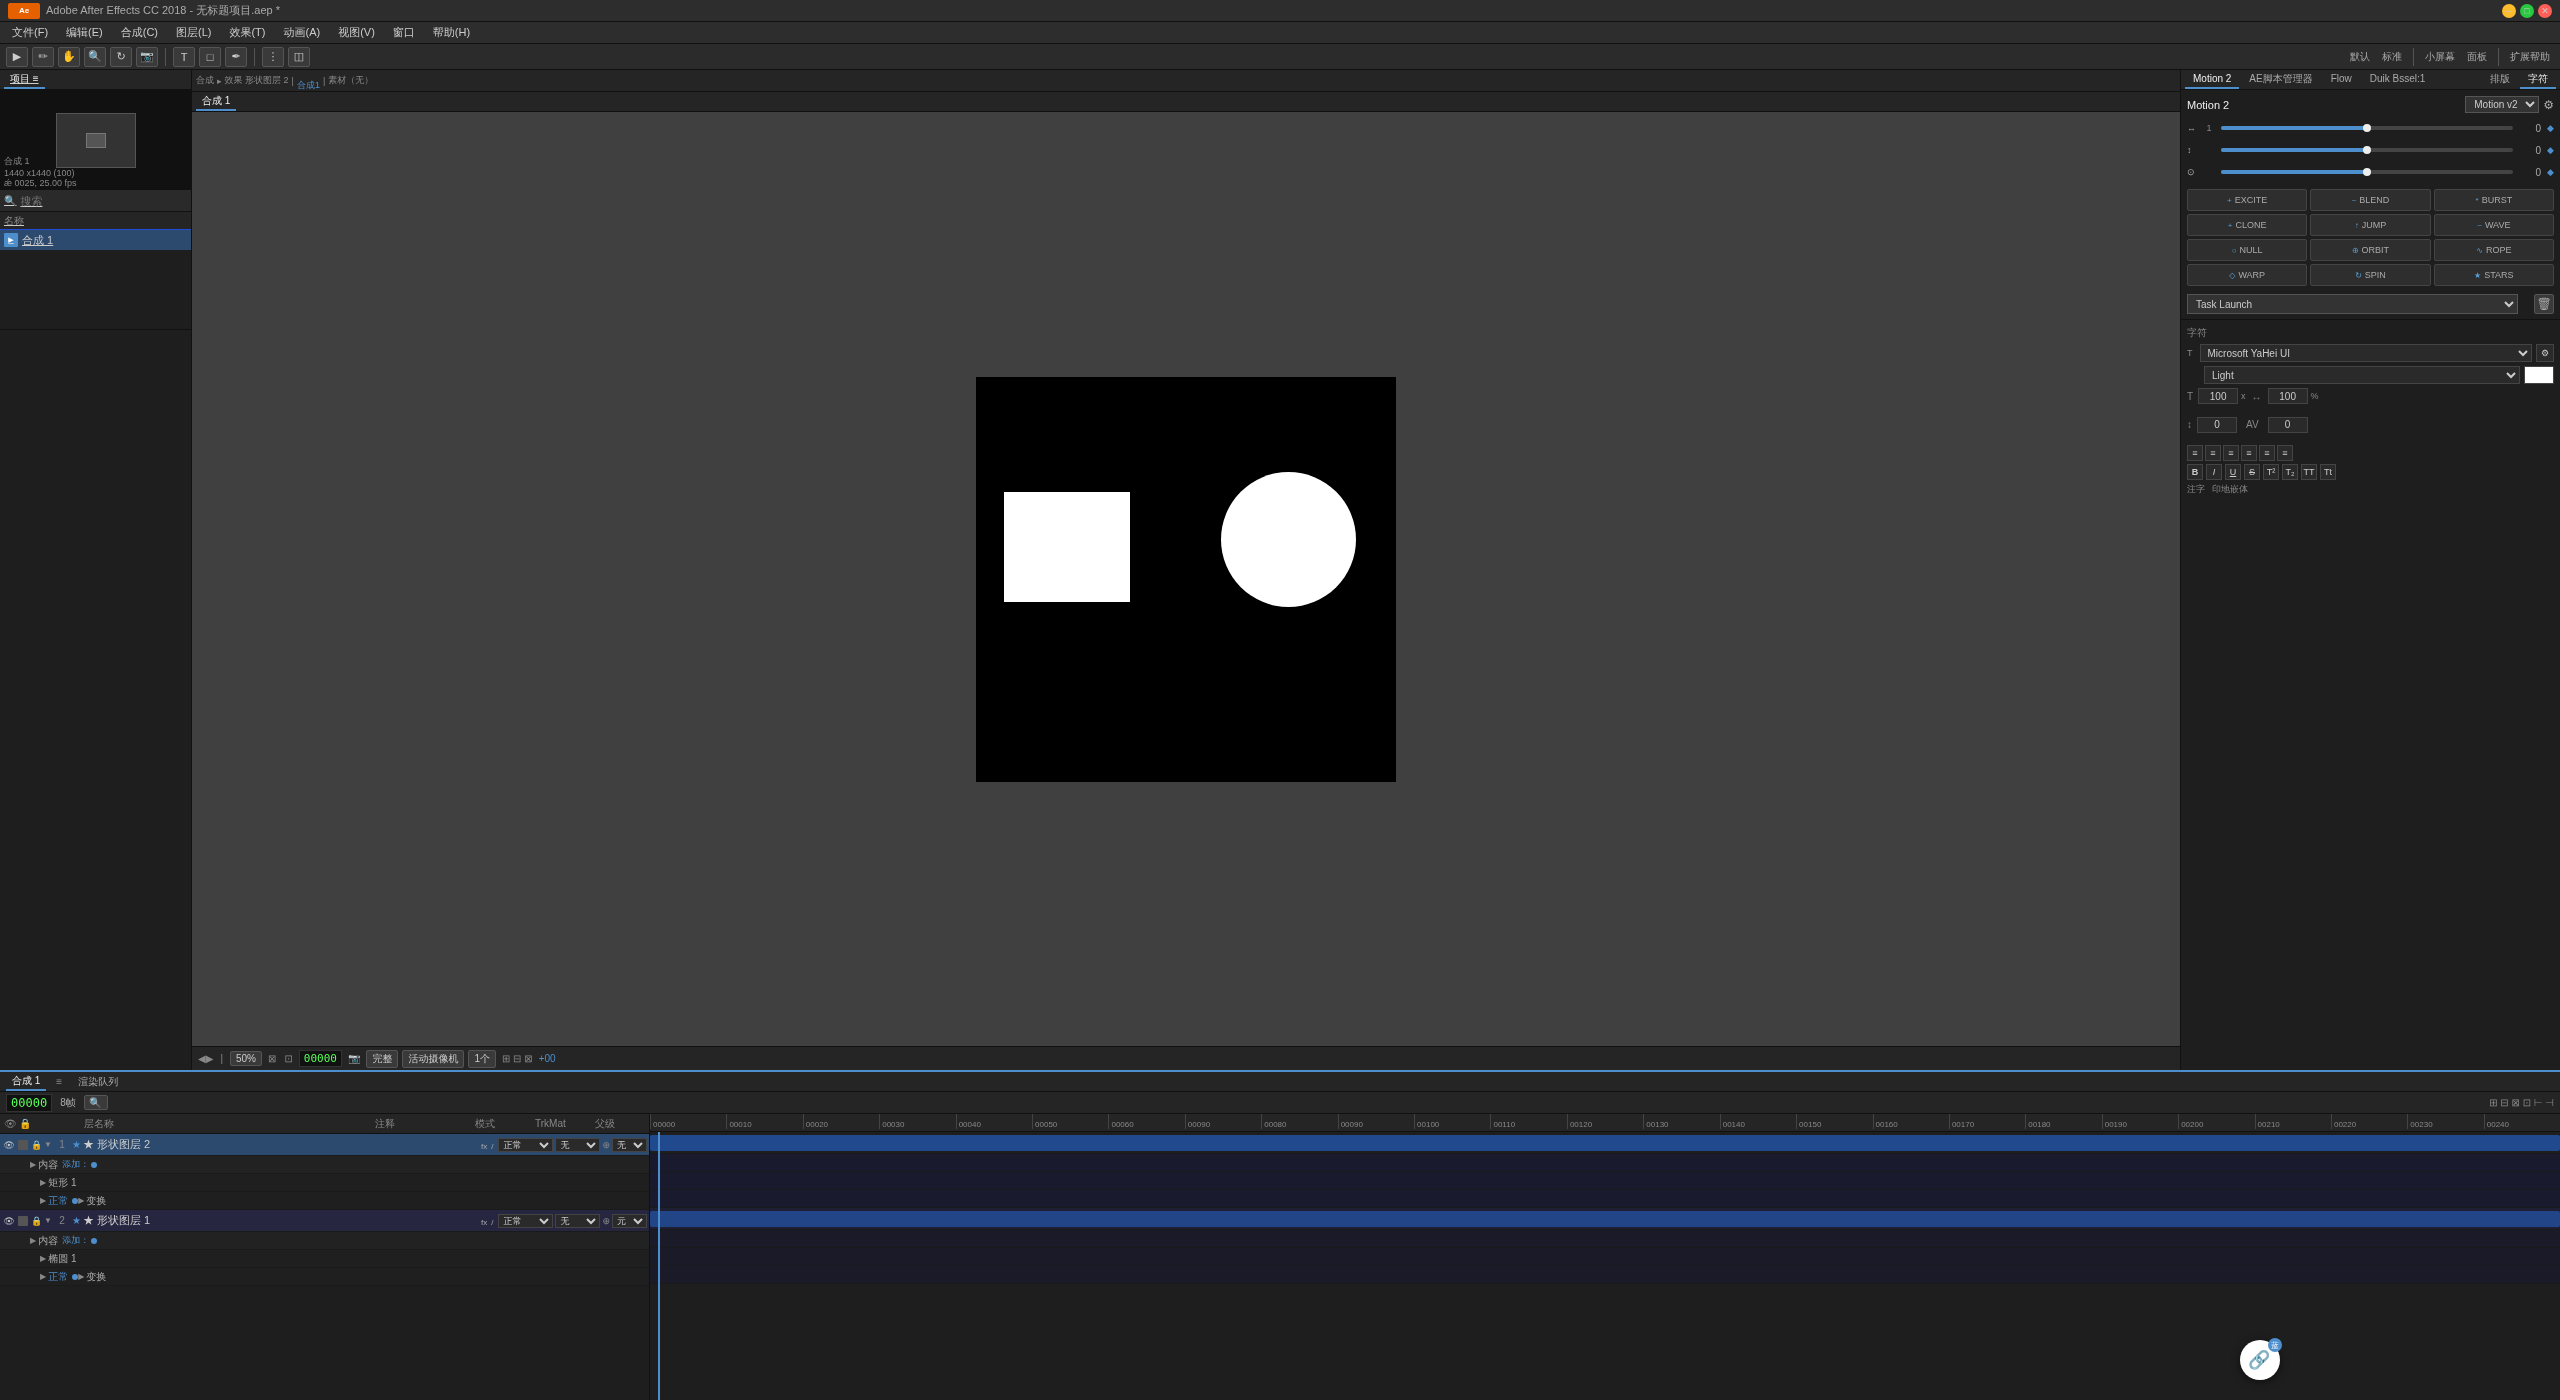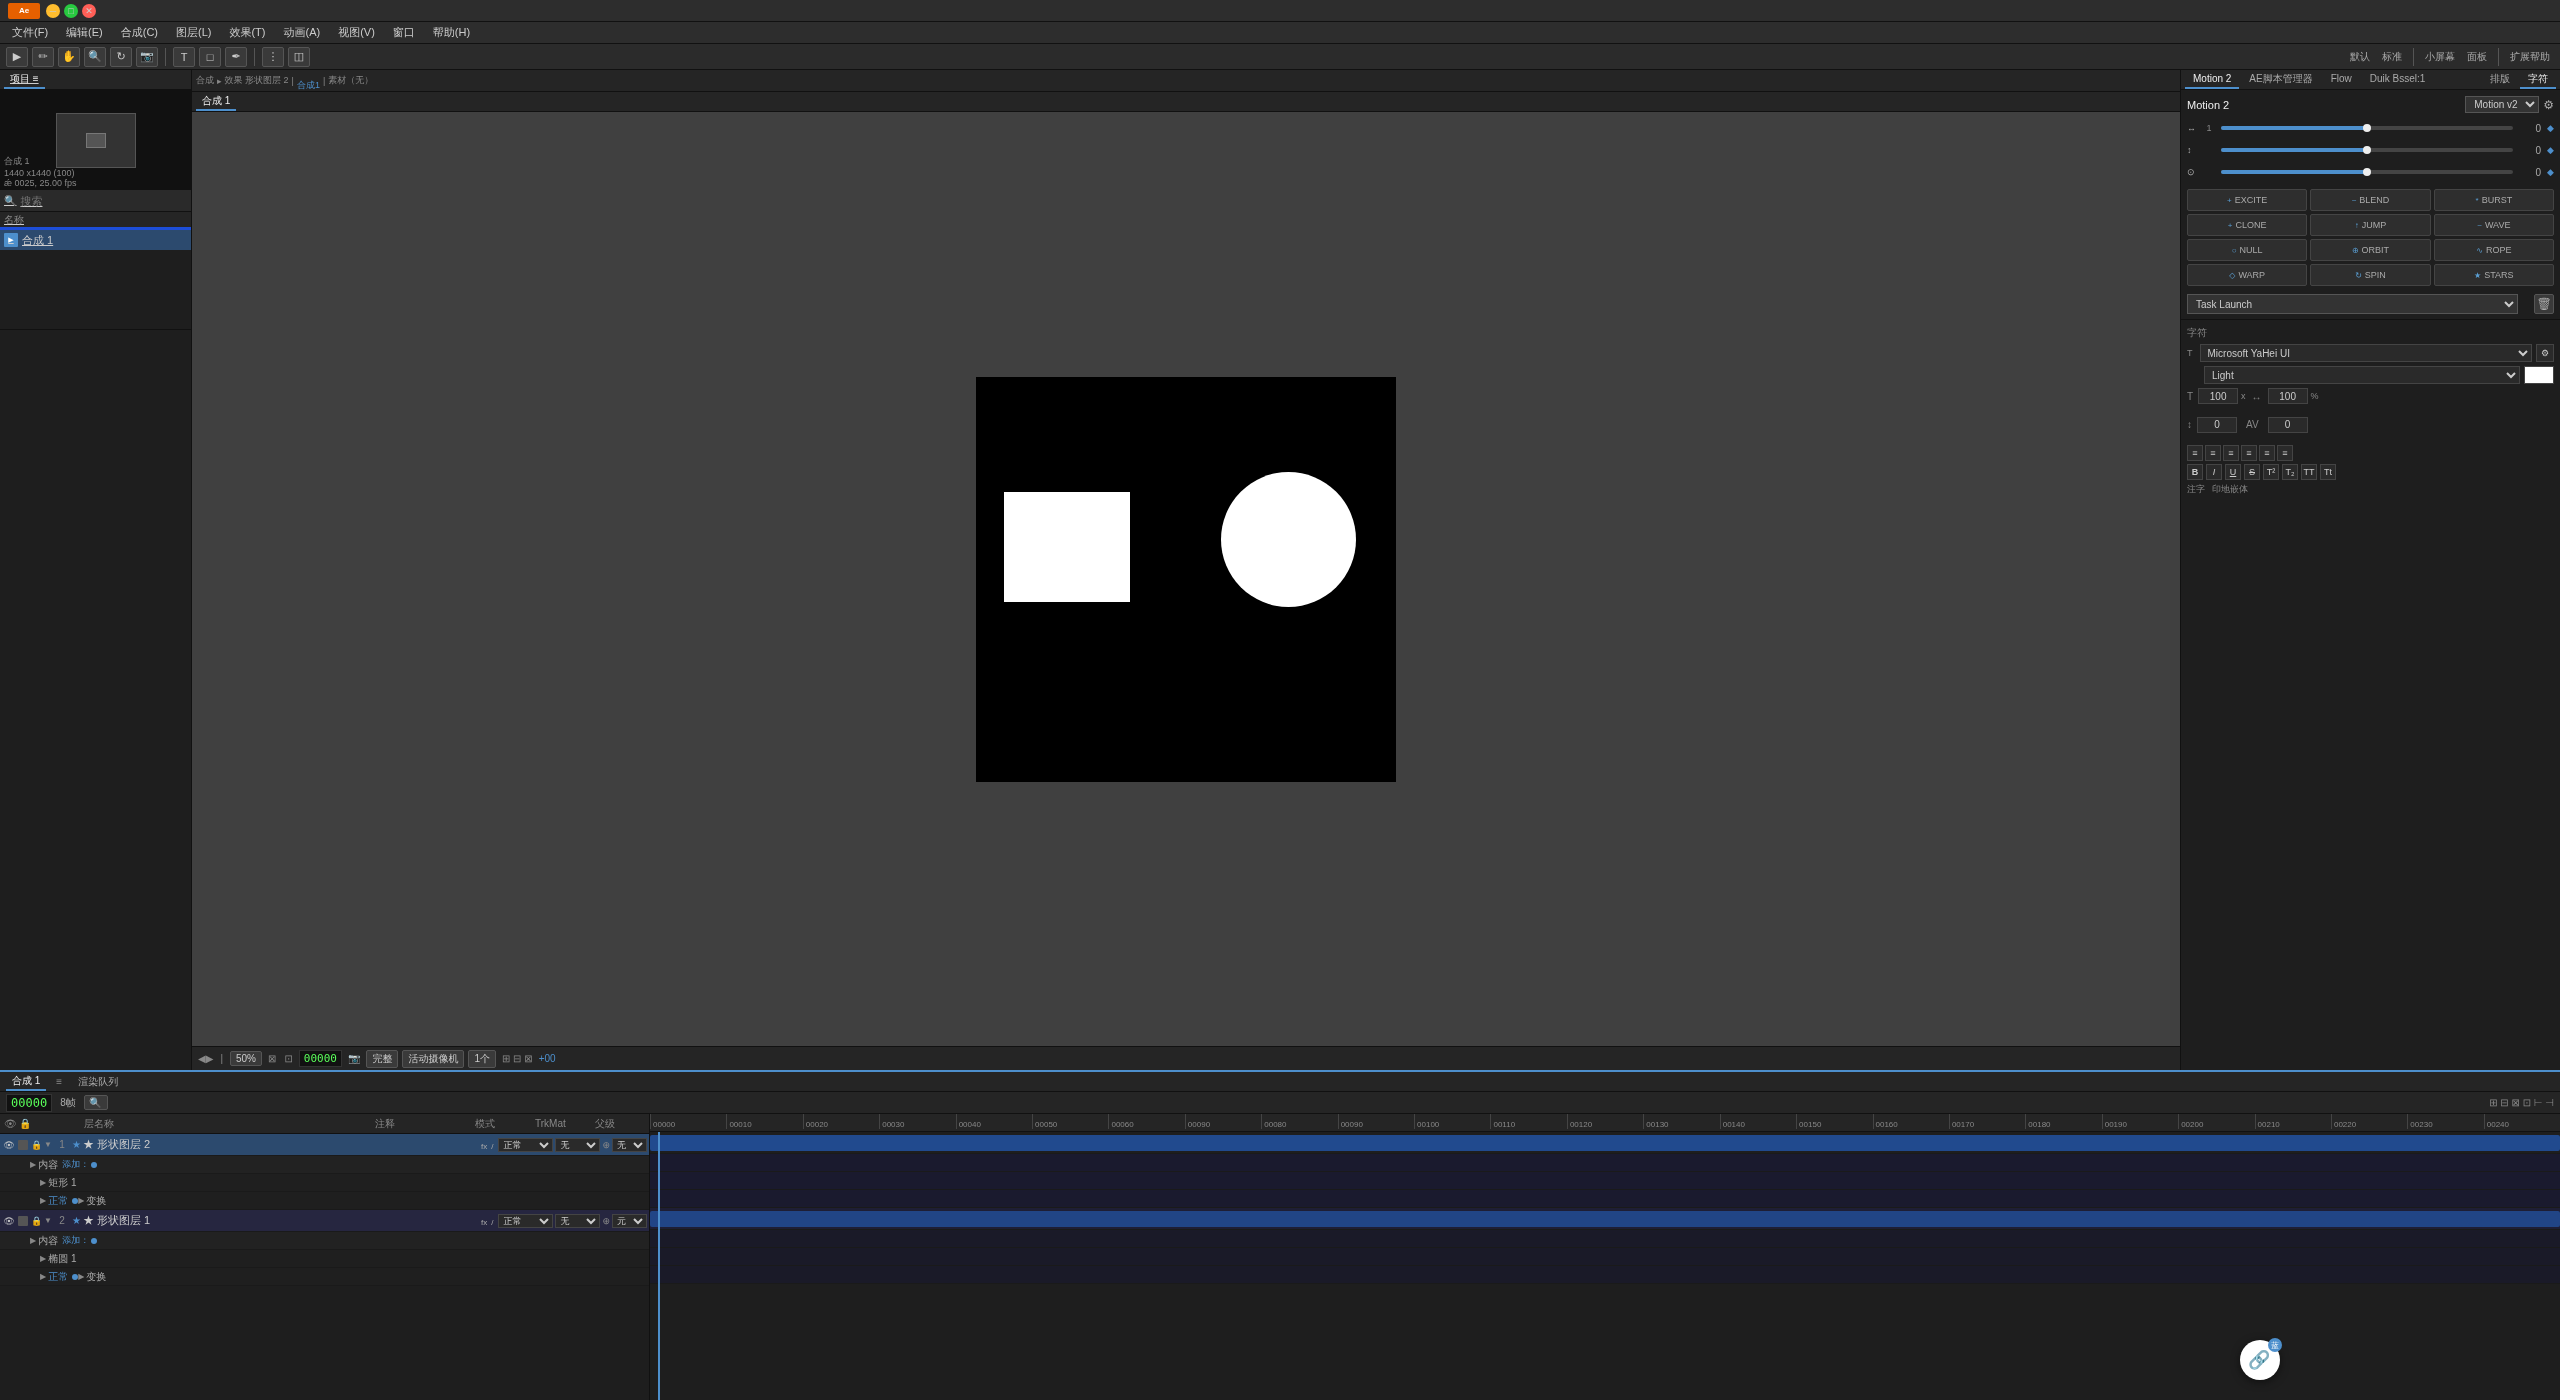--- a/index.html
+++ b/index.html
@@ -180,21 +180,21 @@
       outline: none;
     }
 
     .project-list-header {
       height: 18px;
       background: #252525;
       display: flex; align-items: center;
       padding: 0 4px;
       font-size: 10px;
       color: #888;
-      border-bottom: 3px solid #1d4ed8;
+      border-bottom: 1px solid #1d4ed8;
     }
     .project-list-header .col-name { flex: 1; }
 
     .project-item {
       height: 20px;
       display: flex; align-items: center;
       padding: 0 4px;
       cursor: pointer;
       font-size: 11px;
     }
@@ -697,20 +697,21 @@
       font-size: 8px;
       color: #888;
       margin-right: 2px;
     }
   </style>
 </head>
 <body>
 
 <div id="title-bar">
   <div class="app-icon">Ae</div>
+  <span class="title-text">Adobe After Effects CC 2018 - 无标题项目.aep *</span>
   <div class="win-controls">
     <div class="win-btn minimize">─</div>
     <div class="win-btn maximize">□</div>
     <div class="win-btn close">✕</div>
   </div>
 </div>
 
 <div id="menu-bar">
   <span class="menu-item">文件(F)</span>
   <span class="menu-item">编辑(E)</span>

